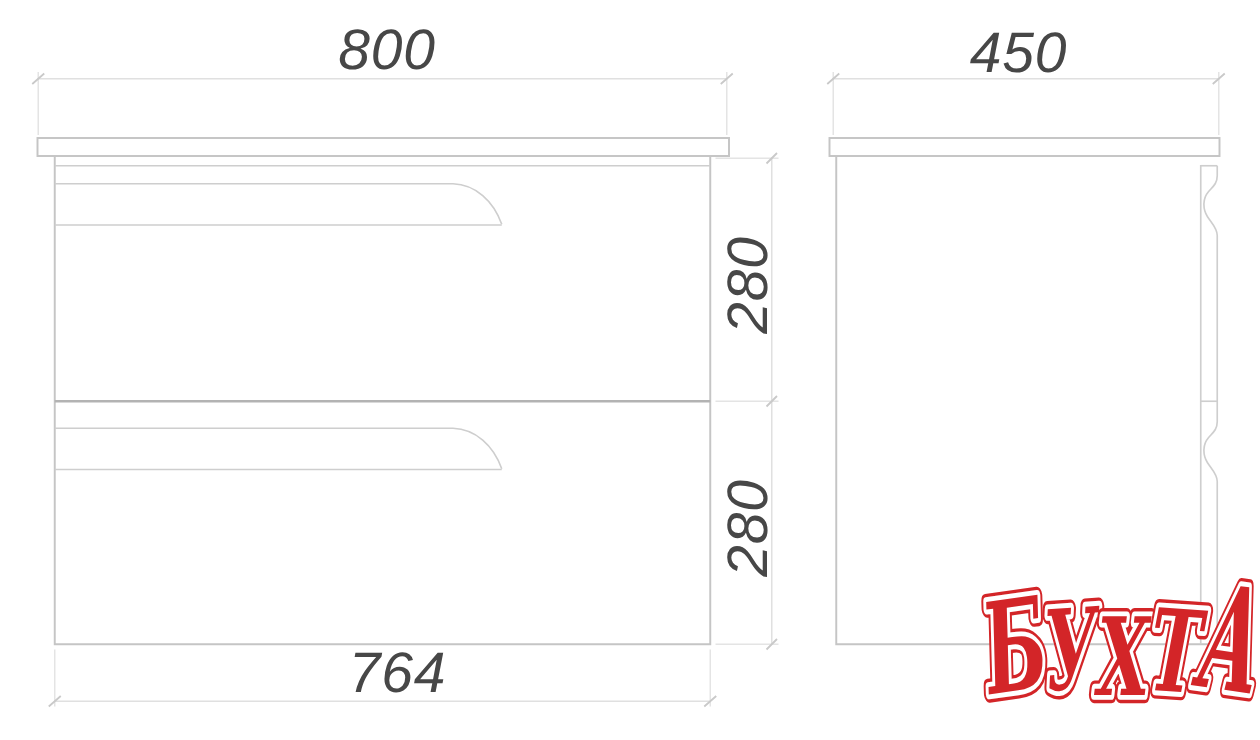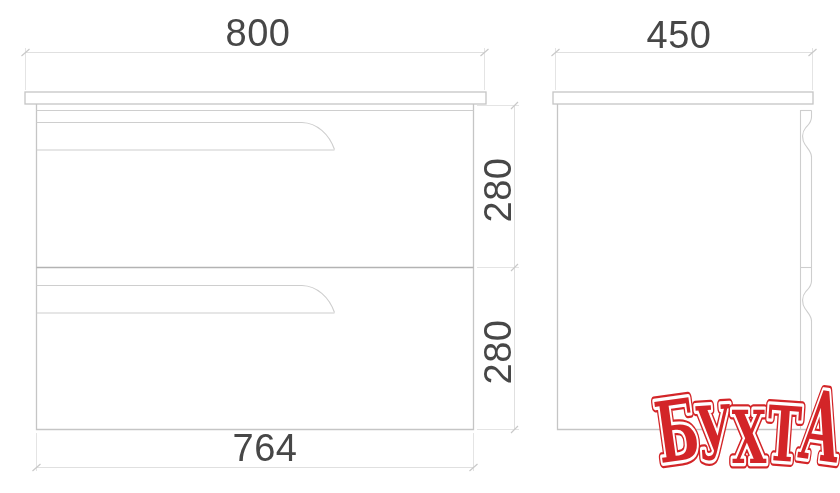--- a/index.html
+++ b/index.html
@@ -7,20 +7,21 @@
     padding: 0;
     background: #ffffff;
   }
   .canvas {
     position: relative;
     width: 840px;
     height: 493px;
     background: #ffffff;
     overflow: hidden;
     font-family: "Liberation Sans", sans-serif;
+    font-style: italic;
   }
   svg { display: block; }
 
   
   .outline      { stroke: #c5c5c5; stroke-width: 1.3; fill: none; }
   .outline-fill { stroke: #c5c5c5; stroke-width: 1.3; fill: #ffffff; }
   .detail       { stroke: #cecece; stroke-width: 1.1; fill: none; }
   .divider      { stroke: #b3b3b3; stroke-width: 1.7; fill: none; }
   .dim-line     { stroke: #e0e0e0; stroke-width: 1;   fill: none; }
   .dim-ext      { stroke: #e4e4e4; stroke-width: 1;   fill: none; }

